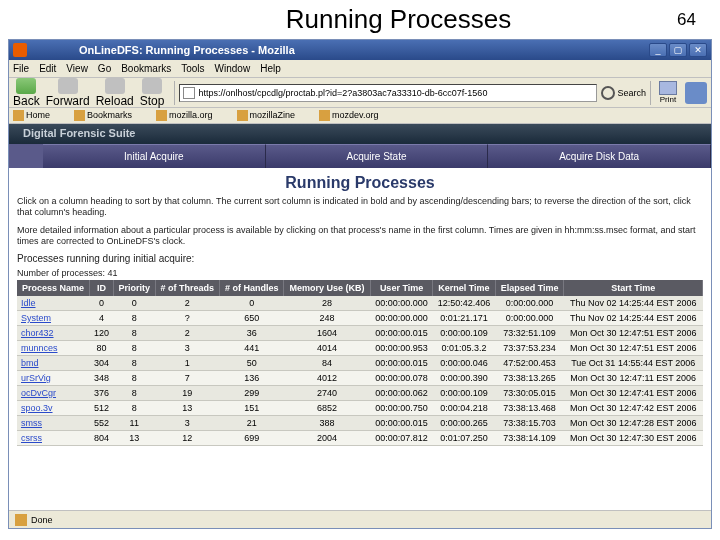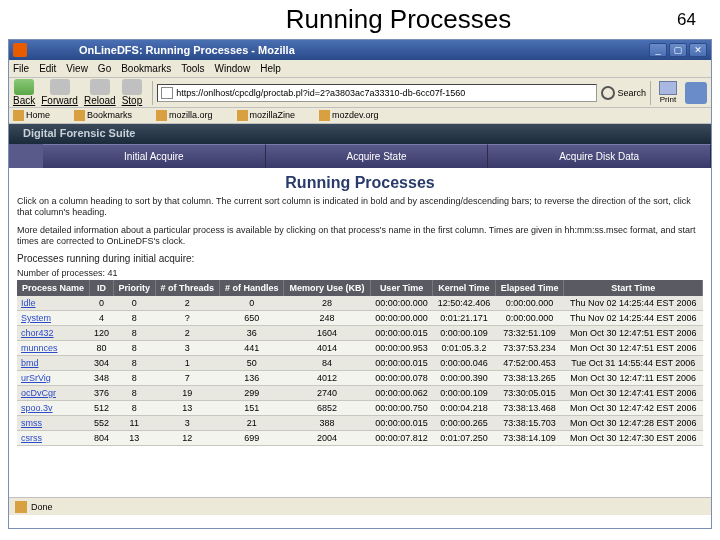--- a/index.html
+++ b/index.html
@@ -14,21 +14,21 @@
   .titlebar { height: 20px; background: linear-gradient(#4a6fb3,#2a4a8a); color: #fff; display: flex; align-items: center; padding: 0 4px; gap: 48px; }
   .titlebar .m-icon { width: 14px; height: 14px; background: #e85c00; border-radius: 2px; margin-right: 4px; }
   .titlebar .t { font-size: 11px; font-weight: bold; flex: 1; }
   .winbtns { display: flex; gap: 2px; }
   .winbtn { width: 18px; height: 14px; background: linear-gradient(#6a8cc8,#4a6fb3); border: 1px solid #2a4a8a; border-radius: 2px; font-size: 9px; color: #fff; text-align: center; line-height: 12px; }
 
   .menubar { height: 18px; background: #ece9d8; display: flex; align-items: center; padding: 0 4px; font-size: 10px; border-bottom: 1px solid #c0c0c0; }
   .menubar span { margin-right: 10px; }
 
   .toolbar { height: 30px; background: #ece9d8; display: flex; align-items: center; padding: 0 4px; border-bottom: 1px solid #c0c0c0; }
-  .navbtn { display: flex; flex-direction: column; align-items: center; font-size: 10px; margin-right: 6px; text-decoration: underline; }
+  .navbtn { display: flex; flex-direction: column; align-items: center; font-size: 12px; margin-right: 6px; }
   .navbtn .ic { width: 20px; height: 16px; background: #c0c0c0; border-radius: 3px; }
   .navbtn.color .ic { background: linear-gradient(#8ac878,#5aa848); }
   .sep { width: 1px; height: 24px; background: #b0b0b0; margin: 0 4px; }
   .urlbar { flex: 1; height: 18px; border: 1px inset #999; background: #fff; font-size: 9px; padding: 1px 3px; display: flex; align-items: center; overflow: hidden; white-space: nowrap; }
   .urlbar .ico { width: 12px; height: 12px; background: #fff; border: 1px solid #888; margin-right: 3px; }
   .searchbtn { display: flex; align-items: center; font-size: 9px; margin-left: 4px; }
   .searchbtn .ic { width: 14px; height: 14px; border: 2px solid #555; border-radius: 50%; margin-right: 2px; position: relative; }
   .printbtn { display: flex; flex-direction: column; align-items: center; font-size: 8px; margin: 0 4px; }
   .throbber { width: 22px; height: 22px; background: #6a8cc8; border-radius: 3px; margin-left: 4px; }
 
@@ -48,21 +48,21 @@
   .sect { font-size: 10px; color: #222; margin-bottom: 4px; }
   .small { font-size: 9px; color: #222; margin-bottom: 2px; }
 
   table { border-collapse: collapse; width: 100%; font-size: 9px; }
   th { background: #5a5a62; color: #fff; font-weight: bold; padding: 3px 4px; text-align: center; border-right: 1px solid #787880; }
   td { background: #e8e8e0; border-bottom: 1px solid #c8c8c0; padding: 2px 4px; text-align: center; white-space: nowrap; }
   tr.alt td { background: #f4f4ee; }
   td:first-child { text-align: left; color: #2a4aca; }
   td:first-child a { color: #2a4aca; text-decoration: underline; cursor: pointer; }
 
-  .status { position: absolute; bottom: 13px; left: 0; right: 0; height: 18px; background: #ece9d8; border-top: 1px solid #c0c0c0; display: flex; align-items: center; font-size: 9px; padding: 0 6px; }
+  .status { position: absolute; bottom: 0; left: 0; right: 0; height: 18px; background: #ece9d8; border-top: 1px solid #c0c0c0; display: flex; align-items: center; font-size: 9px; padding: 0 6px; }
   .status .ic { width: 12px; height: 12px; background: #d8a040; margin-right: 4px; }
 </style>
 </head>
 <body>
 
 <div class="slide-header">
   <div class="slide-title">Running Processes</div>
   <div class="slide-num">64</div>
 </div>
 

